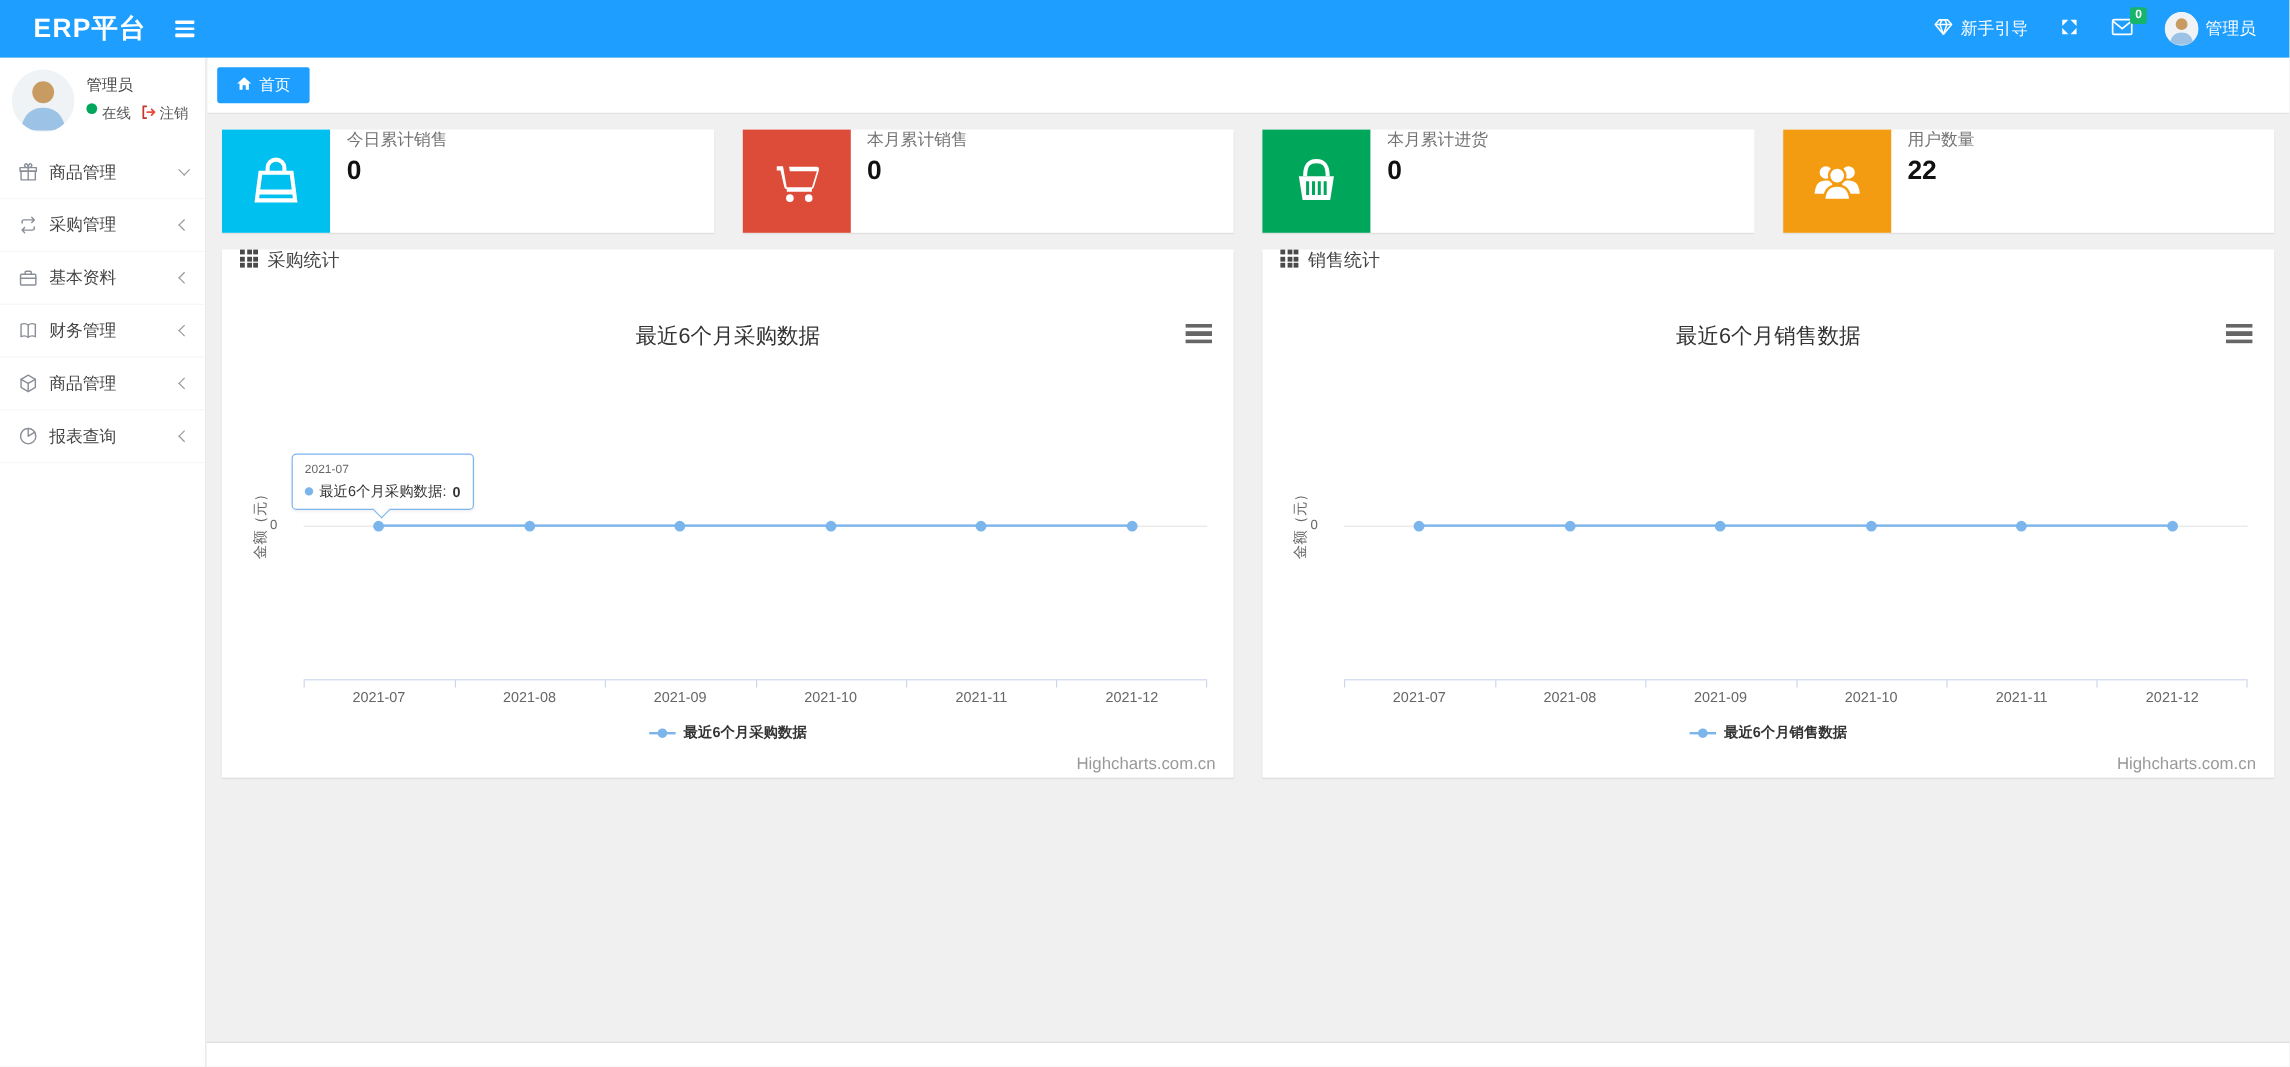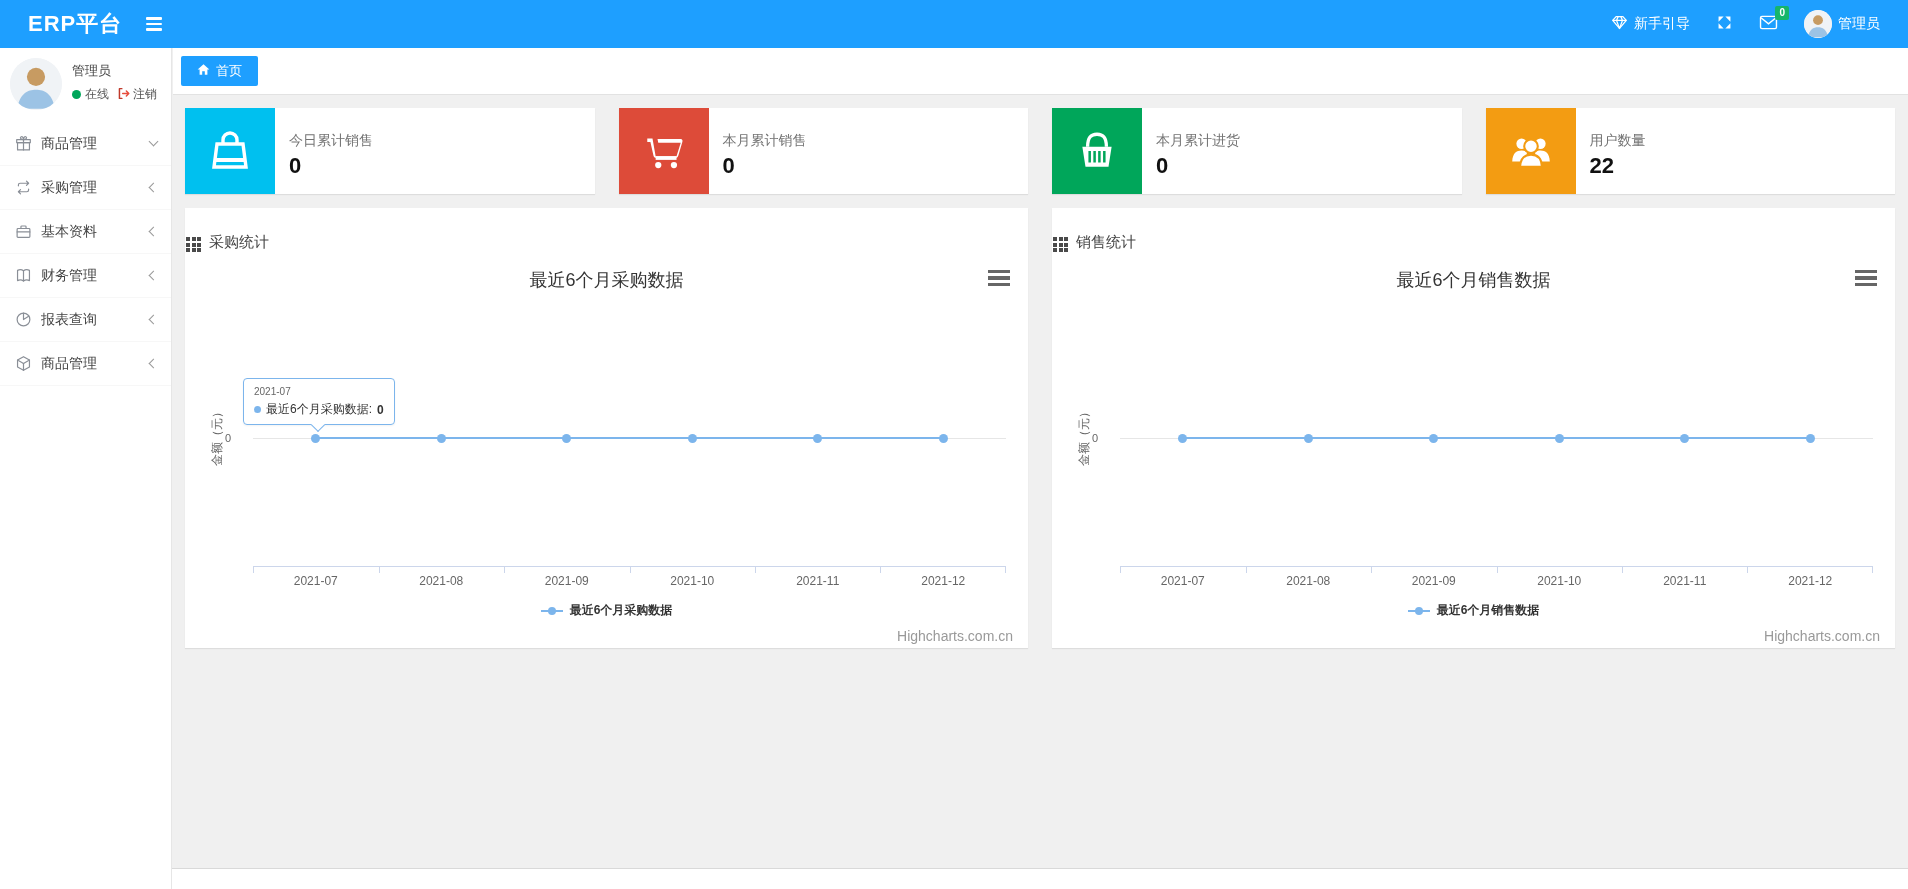--- a/index.html
+++ b/index.html
@@ -18,21 +18,21 @@
   .avatar { border-radius:50%; overflow:hidden; background:#f0f3f6; flex:none; }
   .avatar svg { display:block; }
   .avatar.sm { width:28px; height:28px; }
 
   
   .sidebar { position:absolute; top:48px; left:0; width:172px; bottom:0; background:#fff; border-right:1px solid #e6e6e6; z-index:20; }
   .user-panel { display:flex; align-items:flex-start; gap:10px; padding:10px 10px 8px 10px; }
   .avatar.lg { width:52px; height:52px; }
   .user-meta { padding-top:4px; }
   .user-name { font-size:13px; color:#444; margin-bottom:6px; }
-  .user-status { display:flex; align-items:center; gap:4px; font-size:12px; color:#555; }
+  .user-status { display:flex; align-items:flex-start; gap:4px; font-size:12px; color:#555; }
   .dot { width:9px; height:9px; border-radius:50%; background:#00a65a; display:inline-block; }
   .logout { display:flex; align-items:center; gap:3px; cursor:pointer; margin-left:4px; color:#555; }
   .menu { list-style:none; margin-top:4px; }
   .menu-item { height:44px; display:flex; align-items:center; gap:9px; padding:0 14px; cursor:pointer; border-bottom:1px solid #f7f7f7; }
   .menu-item .mi { width:18px; height:18px; flex:none; display:flex; align-items:center; justify-content:center; }
   .mi svg { stroke:#8a8f97; fill:none; stroke-width:1.4; stroke-linecap:round; stroke-linejoin:round; }
   .menu-label { font-size:14px; color:#444; }
   .chev { margin-left:auto; width:7px; height:7px; border-bottom:1.6px solid #999; flex:none; }
   .chev.left { border-left:1.6px solid #999; transform:rotate(45deg); }
   .chev.down { border-right:1.6px solid #999; transform:rotate(45deg); margin-top:-4px; }
@@ -44,27 +44,27 @@
   
   .tabstrip { position:absolute; top:48px; left:173px; right:0; height:47px; background:#fff; border-bottom:1px solid #e2e2e2; display:flex; align-items:center; padding-left:8px; z-index:10; }
   .tab { display:inline-flex; align-items:center; gap:6px; background:#1E9FFF; color:#fff; font-size:13px; padding:6px 16px; border-radius:2px; cursor:pointer; }
 
   
   .content { position:absolute; top:96px; left:172px; right:0; bottom:21px; padding:12px 13px; }
   .cards-row { display:flex; gap:24px; }
   .stat-card { flex:1; height:86px; background:#fff; display:flex; box-shadow:0 1px 1px rgba(0,0,0,0.08); }
   .stat-icon { width:90px; height:86px; flex:none; display:flex; align-items:center; justify-content:center; }
   .stat-icon svg { fill:#fff; }
-  .stat-text { padding:24px 14px; }
+  .stat-text { padding:0 14px; }
   .stat-label { font-size:14px; color:#737373; }
   .stat-value { font-size:22px; font-weight:bold; color:#111; margin-top:3px; }
 
   .charts-row { display:flex; gap:24px; margin-top:14px; }
   .panel { flex:1; height:440px; background:#fff; position:relative; box-shadow:0 1px 1px rgba(0,0,0,0.08); }
-  .panel-header { position:absolute; top:0; left:0; right:0; height:44px; display:flex; align-items:flex-end; gap:8px; padding:0 1px;font-family:Liberation Mono, monospace; }
+  .panel-header { position:absolute; top:0; left:0; right:0; height:44px; display:flex; align-items:flex-start; gap:8px; padding:0 15px;font-family:Liberation Mono, monospace; }
   .grid-icon { display:grid; grid-template-columns:repeat(3,4px); grid-template-rows:repeat(3,4px); gap:1.5px; }
   .grid-icon i { background:#4a4a4a; display:block; }
   .panel-title { font-size:15px; color:#444; }
   .chart-title { position:absolute; top:60px; left:0; right:0; text-align:center; font-size:18px; color:#333; }
   .ctx-btn { position:absolute; top:58px; right:14px; width:26px; height:24px; display:flex; flex-direction:column; justify-content:center; gap:3px; cursor:pointer; }
   .ctx-btn i { display:block; width:22px; height:3.5px; background:#666; }
   .ylabel { position:absolute; left:12px; top:238px; transform:translate(0,-50%) rotate(-90deg); transform-origin:center; font-size:12px; color:#666; white-space:nowrap; width:40px; text-align:center; }
   .ytick { position:absolute; left:40px; top:224px; font-size:11px; color:#666; }
   .plot { position:absolute; left:68px; right:22px; top:0; bottom:0; }
   .gridline { position:absolute; left:0; right:0; top:230px; height:1px; background:#e6e6e6; }
@@ -212,36 +212,36 @@
             <path d="M10 4.5 C8 3 5 3 3 4 V16 C5 15 8 15 10 16.5 C12 15 15 15 17 16 V4 C15 3 12 3 10 4.5 Z"></path>
             <path d="M10 4.5 V16.5"></path>
           </svg>
       </span>
       <span class="menu-label">财务管理</span>
       <span class="chev left"></span>
     </li>
     <li class="menu-item">
       <span class="mi">
         <svg width="17" height="17" viewBox="0 0 20 20">
-            <circle cx="10" cy="10" r="7.5"></circle>
-            <path d="M10 10 V2.5 M10 10 L16.5 6"></path>
-          </svg>
-      </span>
-      <span class="menu-label">报表查询</span>
+            <path d="M10 2 L17 6 L10 10 L3 6 Z"></path>
+            <path d="M3 6 V14 L10 18 L17 14 V6"></path>
+            <path d="M10 10 V18"></path>
+          </svg>
+      </span>
+      <span class="menu-label">商品管理</span>
       <span class="chev left"></span>
     </li>
     <li class="menu-item">
       <span class="mi">
         <svg width="17" height="17" viewBox="0 0 20 20">
-            <path d="M10 2 L17 6 L10 10 L3 6 Z"></path>
-            <path d="M3 6 V14 L10 18 L17 14 V6"></path>
-            <path d="M10 10 V18"></path>
-          </svg>
-      </span>
-      <span class="menu-label">商品管理</span>
+            <circle cx="10" cy="10" r="7.5"></circle>
+            <path d="M10 10 V2.5 M10 10 L16.5 6"></path>
+          </svg>
+      </span>
+      <span class="menu-label">报表查询</span>
       <span class="chev left"></span>
     </li>
   </ul>
 </div>
 
 <div class="tabstrip">
   <div class="tab">
     <span>
       <svg width="13" height="13" viewBox="0 0 20 20" fill="#fff">
           <path d="M10 2 L19 10 H16 V18 H12 V12.5 H8 V18 H4 V10 H1 Z"></path>

